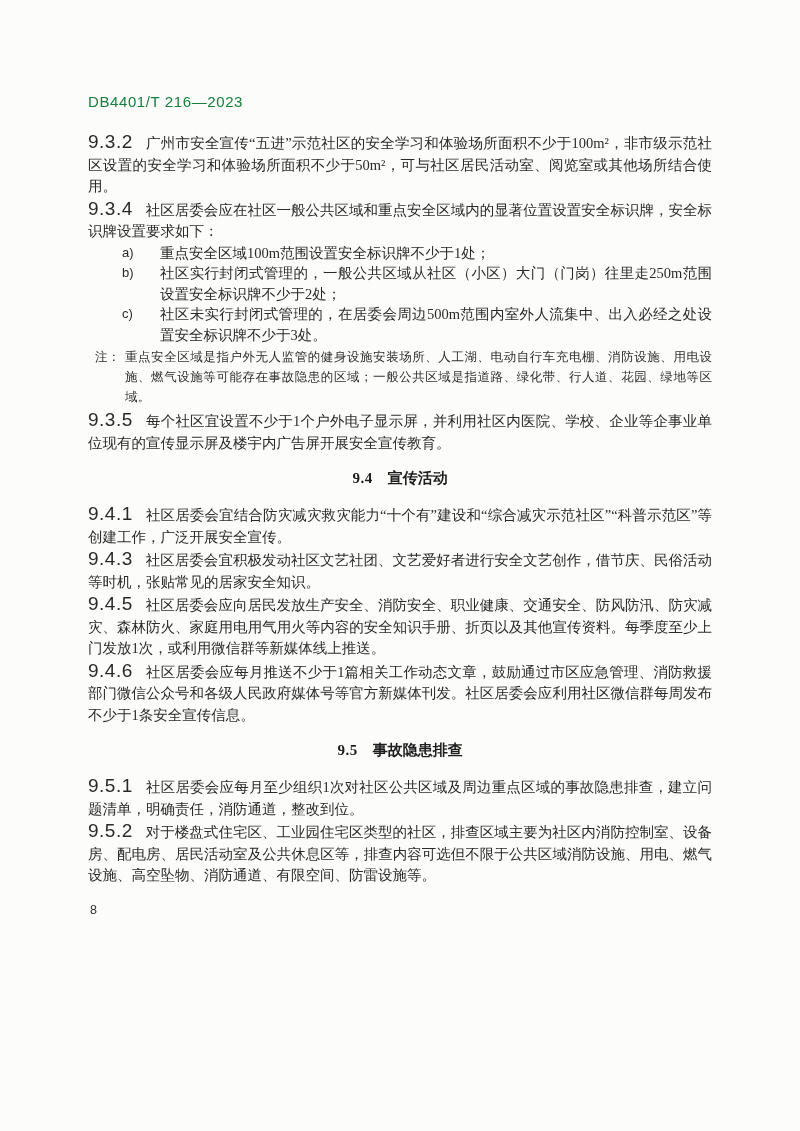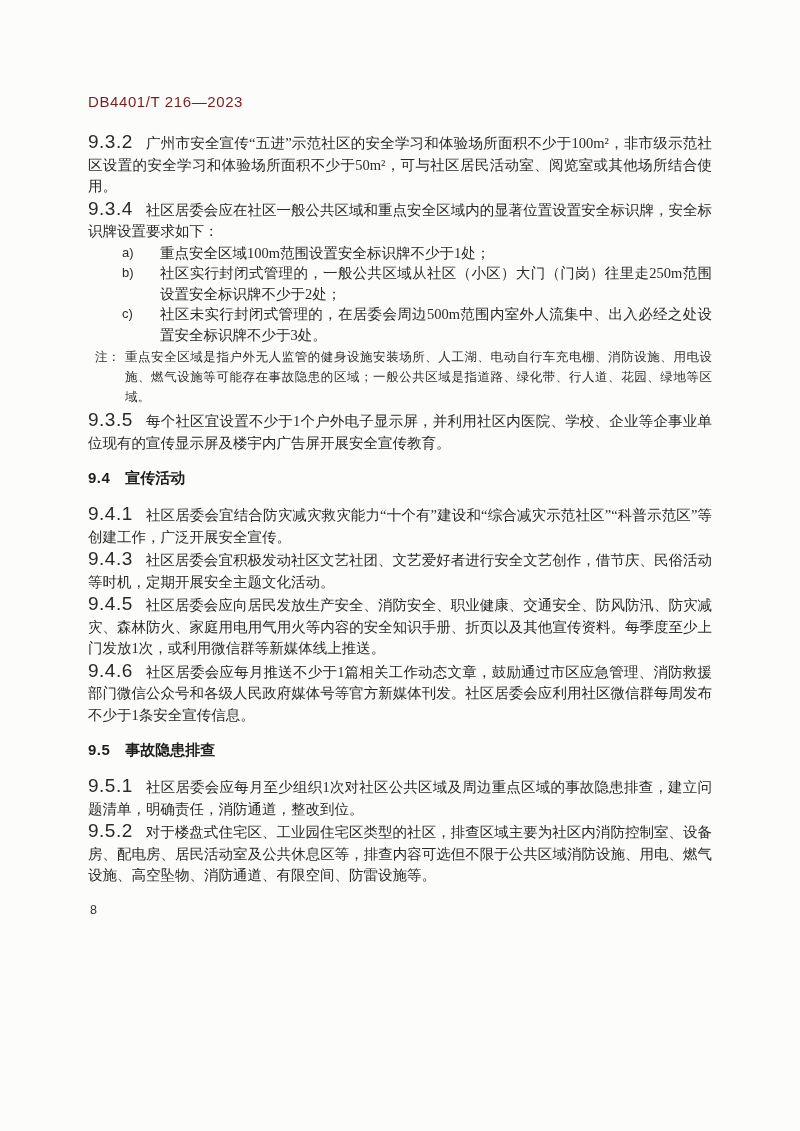--- a/index.html
+++ b/index.html
@@ -12,21 +12,21 @@
     overflow:hidden;
     font-family:"Liberation Serif","DejaVu Serif",serif;
     box-sizing:border-box;
   }
   .inner { padding:93px 88px 0 88px; }
 
   .doc-header {
     font-family:"Liberation Sans","DejaVu Sans",sans-serif;
     font-size:15px; line-height:18px;
     letter-spacing:0.6px;
-    color:#7f1d1d;
+    color:#15803d;
     margin-bottom:20px;
   }
 
   .clause {
     font-size:14.5px;
     line-height:21.5px;
     text-align:justify;
     margin:0;
   }
   .clause .num {
@@ -55,26 +55,27 @@
     display:flex;
     font-size:12.5px;
     line-height:20px;
     margin:2px 0 2px 7px;
     color:#2e2e2e;
   }
   .note .label { flex:none; width:30px; }
   .note .note-text { flex:1; text-align:justify; }
 
   .sec-heading {
-    font-family:Liberation Sans, sans-serif;
+    font-family:Liberation Serif, serif;
     font-weight:bold;
     font-size:15px;
     line-height:22px;
     margin:13px 0 14px 0;
     color:#1d1d1d;
+    text-align:center;
   }
   .sec-heading .num { margin-right:15px; letter-spacing:0.5px; }
 
   .page-number {
     font-family:"Liberation Sans","DejaVu Sans",sans-serif;
     font-size:12.5px;
     color:#333;
     margin-top:16px;
     padding-left:2px;
   }
@@ -111,21 +112,21 @@
     </div>
 
     <p class="clause"><span class="num">9.3.5</span><span>每个社区宜设置不少于1个户外电子显示屏，并利用社区内医院、学校、企业等企事业单位现有的宣传显示屏及楼宇内广告屏开展安全宣传教育。</span></p>
 
 
     <div class="sec-heading"><span class="num">9.4</span><span>宣传活动</span></div>
 
     <p class="clause"><span class="num">9.4.1</span><span>社区居委会宜结合防灾减灾救灾能力“十个有”建设和“综合减灾示范社区”“科普示范区”等创建工作，广泛开展安全宣传。</span></p>
 
 
-    <p class="clause"><span class="num">9.4.3</span><span>社区居委会宜积极发动社区文艺社团、文艺爱好者进行安全文艺创作，借节庆、民俗活动等时机，定期开展安全主题文化活动。</span></p>
+    <p class="clause"><span class="num">9.4.3</span><span>社区居委会宜积极发动社区文艺社团、文艺爱好者进行安全文艺创作，借节庆、民俗活动等时机，张贴常见的居家安全知识。</span></p>
 
 
     <p class="clause"><span class="num">9.4.5</span><span>社区居委会应向居民发放生产安全、消防安全、职业健康、交通安全、防风防汛、防灾减灾、森林防火、家庭用电用气用火等内容的安全知识手册、折页以及其他宣传资料。每季度至少上门发放1次，或利用微信群等新媒体线上推送。</span></p>
 
     <p class="clause"><span class="num">9.4.6</span><span>社区居委会应每月推送不少于1篇相关工作动态文章，鼓励通过市区应急管理、消防救援部门微信公众号和各级人民政府媒体号等官方新媒体刊发。社区居委会应利用社区微信群每周发布不少于1条安全宣传信息。</span></p>
 
 
     <div class="sec-heading"><span class="num">9.5</span><span>事故隐患排查</span></div>
 
     <p class="clause"><span class="num">9.5.1</span><span>社区居委会应每月至少组织1次对社区公共区域及周边重点区域的事故隐患排查，建立问题清单，明确责任，消防通道，整改到位。</span></p>

